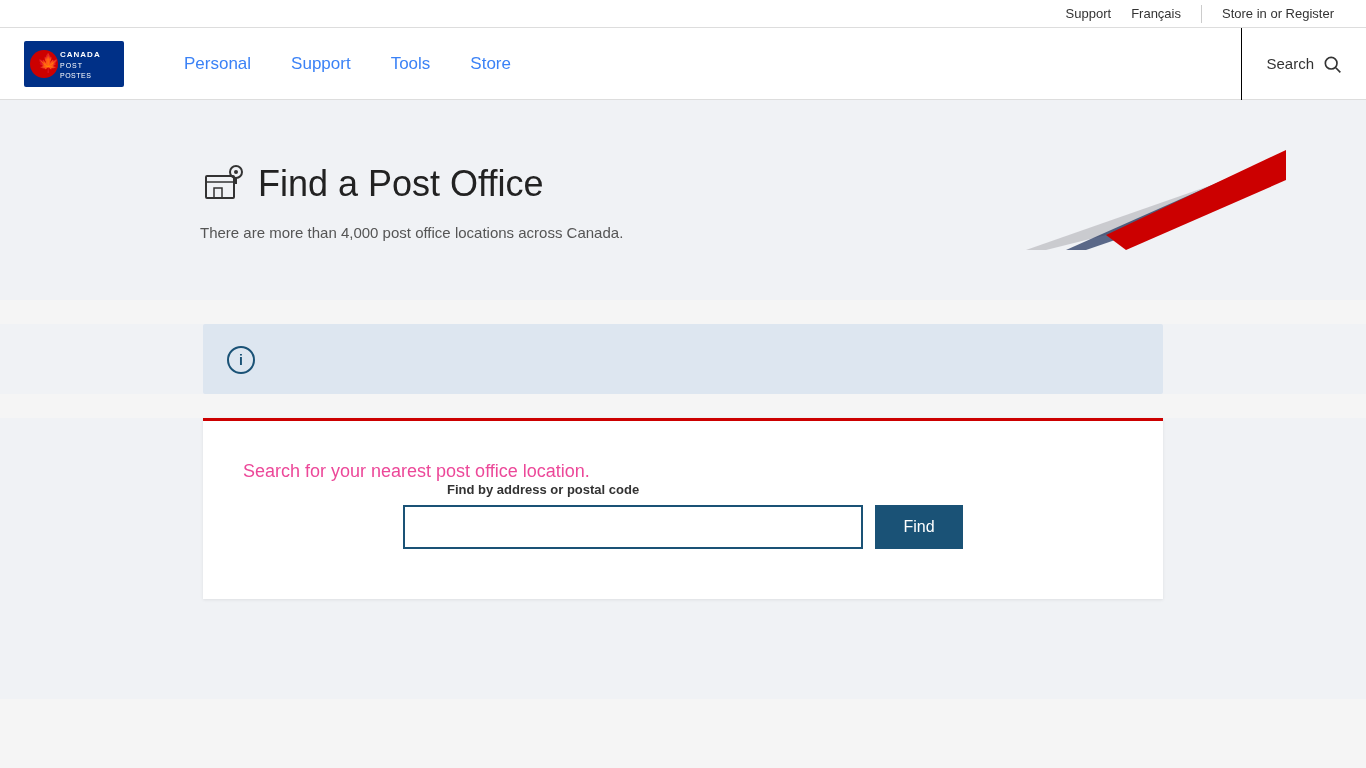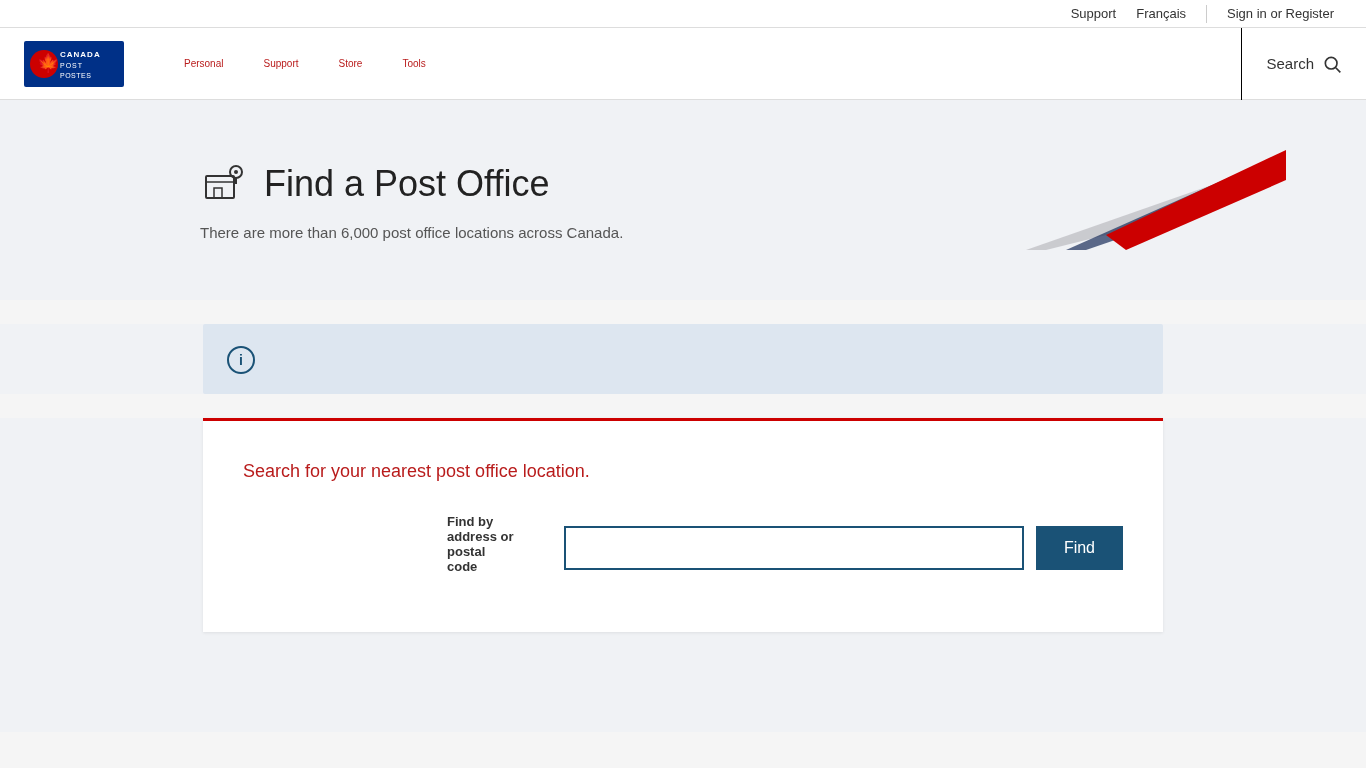--- a/index.html
+++ b/index.html
@@ -34,22 +34,22 @@
       align-items: center;
       margin-right: 40px;
     }
 
     .nav-items { display: flex; align-items: center; gap: 0; flex: 1; }
     .nav-item {
       padding: 0 20px;
       height: 72px;
       display: flex;
       align-items: center;
-      font-size: 10px;
-      color: #b91c1c;
+      font-size: 17px;
+      color: #3b82f6;
       text-decoration: none;
       cursor: pointer;
       white-space: nowrap;
     }
 
     .search-area {
       margin-left: auto;
       display: flex;
       align-items: center;
       gap: 8px;
@@ -76,21 +76,21 @@
       position: relative;
       overflow: hidden;
       min-height: 200px;
       display: flex;
       flex-direction: column;
       justify-content: center;
     }
     .hero-title-row {
       display: flex;
       align-items: center;
-      gap: 16px;
+      gap: 10px;
       margin-bottom: 16px;
     }
     .hero-icon {
       width: 48px;
       height: 48px;
       display: flex;
       align-items: center;
     }
     .hero-title {
       font-size: 36px;
@@ -147,22 +147,21 @@
       background: #fff;
       max-width: 960px;
       margin: 0 auto 40px auto;
       padding: 40px 40px 50px 40px;
       border-top: 3px solid #cc0000;
       box-shadow: 0 1px 3px rgba(0,0,0,0.08);
     }
     .search-section-title {
       font-size: 18px;
       font-weight: 400;
-      color: #b91c1c;
-      margin-bottom: 32px;
+      color: #ec4899;
     }
     .field-label {
       display: block;
       font-size: 13px;
       font-weight: bold;
       color: #333;
       margin-bottom: 8px;
     }
     .field-row {
       display: flex;
@@ -185,34 +184,33 @@
       border: none;
       padding: 0 28px;
       height: 44px;
       font-size: 16px;
       cursor: pointer;
       border-radius: 0;
     }
 
     .field-group {
       display: flex;
-      flex-direction: row;
+      flex-direction: column;
       align-items: flex-start;
-      gap: 45px;
     }
   </style>
 </head>
 <body>
 
 <div class="top-bar">
   <div class="top-bar-links">
     <a href="#">Support</a>
     <a href="#">Français</a>
     <div class="top-bar-divider"></div>
-    <a href="#">Sign in or Register</a>
+    <a href="#">Store in or Register</a>
   </div>
 </div>
 
 <nav class="main-nav">
 
   <div class="logo">
     <svg width="100" height="46" viewBox="0 0 100 46">
 
       <rect width="100" height="46" fill="#003087" rx="2"></rect>
 
@@ -222,22 +220,22 @@
 
       <ellipse cx="20" cy="23" rx="14" ry="14" fill="#cc0000"></ellipse>
 
       <text x="13" y="28" fill="white" font-size="18" font-family="serif">🍁</text>
     </svg>
   </div>
 
   <div class="nav-items">
     <a class="nav-item">Personal</a>
     <a class="nav-item">Support</a>
+    <a class="nav-item">Tools</a>
     <a class="nav-item">Store</a>
-    <a class="nav-item">Tools</a>
   </div>
 
   <div class="search-area">
     <span class="search-label">Search</span>
     <svg class="search-icon-svg" viewBox="0 0 24 24">
       <circle cx="11" cy="11" r="7" stroke="#333" stroke-width="2" fill="none"></circle>
       <line x1="16.5" y1="16.5" x2="22" y2="22" stroke="#333" stroke-width="2"></line>
     </svg>
   </div>
 </nav>
@@ -251,21 +249,21 @@
         <rect x="14" y="28" width="8" height="10" fill="none" stroke="#333" stroke-width="1.5"></rect>
         <line x1="6" y1="22" x2="34" y2="22" stroke="#333" stroke-width="1.5"></line>
 
         <circle cx="36" cy="12" r="6" fill="none" stroke="#333" stroke-width="2"></circle>
         <circle cx="36" cy="12" r="2" fill="#333"></circle>
         <line x1="36" y1="18" x2="36" y2="24" stroke="#333" stroke-width="2"></line>
       </svg>
     </div>
     <h1 class="hero-title">Find a Post Office</h1>
   </div>
-  <p class="hero-subtitle">There are more than 6,000 post office locations across Canada.</p>
+  <p class="hero-subtitle">There are more than 4,000 post office locations across Canada.</p>
 
   <div class="hero-decoration">
     <svg width="260" height="100" viewBox="0 0 260 100">
 
       <path d="M0 100 L200 30 L200 55 L20 100 Z" fill="#c0c0c5" opacity="0.8"></path>
 
       <path d="M40 100 L220 20 L220 45 L60 100 Z" fill="#1a2e5a" opacity="0.7"></path>
 
       <path d="M80 85 L260 0 L260 30 L100 100 Z" fill="#cc0000"></path>
     </svg>

